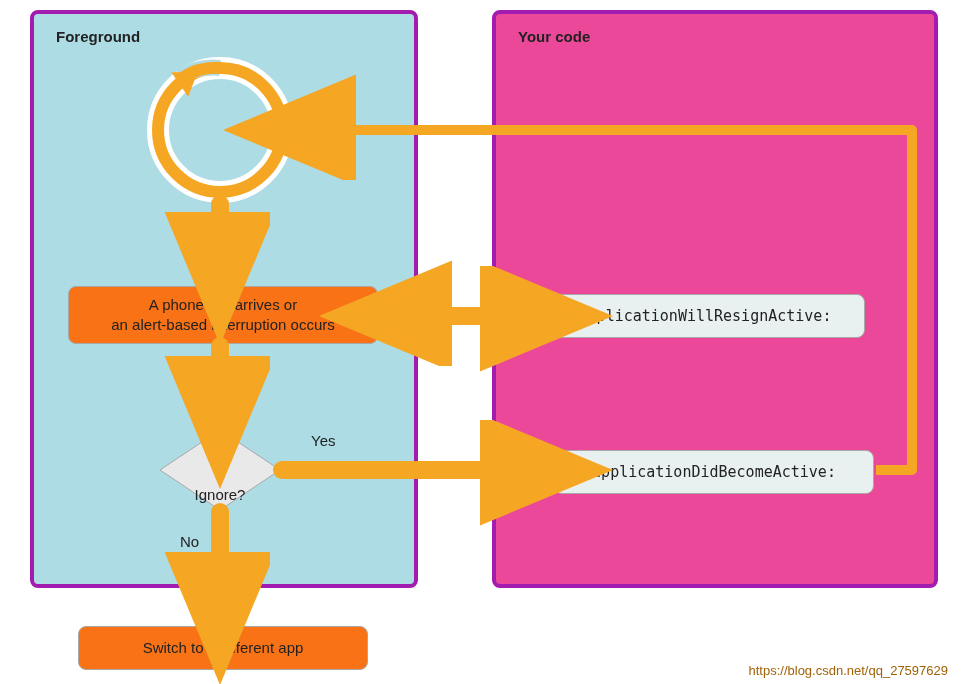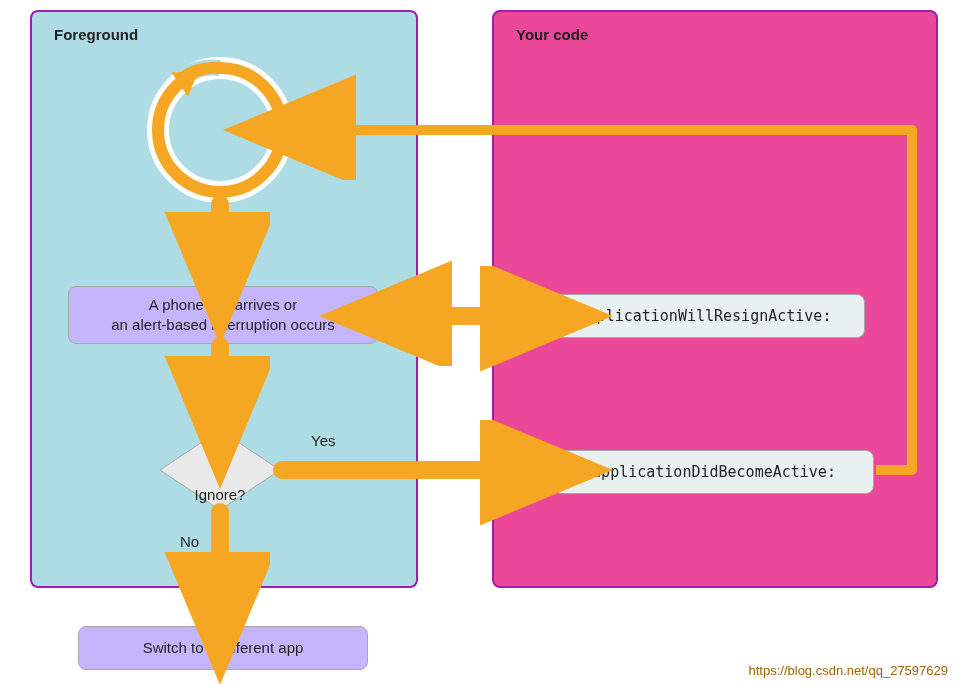--- a/index.html
+++ b/index.html
@@ -5,21 +5,21 @@
     * { margin: 0; padding: 0; box-sizing: border-box; }
     body {
       width: 964px;
       height: 684px;
       font-family: -apple-system, BlinkMacSystemFont, "Helvetica Neue", Arial, sans-serif;
       background: #ffffff;
       position: relative;
     }
     .panel {
       position: absolute;
-      border: 2px solid #a21caf;
+      border: 4px solid #a21caf;
       border-radius: 8px;
       text-align: center;
     }
     .panel-fg {
       left: 30px;
       top: 10px;
       width: 388px;
       height: 578px;
       background: #addce5;
     }
@@ -61,21 +61,21 @@
       border-radius: 8px;
       display: flex;
       align-items: center;
       justify-content: center;
       text-align: center;
       font-size: 15px;
       color: #222;
       padding: 10px 14px;
       line-height: 1.35;
     }
-    .box-grey { background: #c4b5fd; }
+    .box-grey { background: #f97316; }
     .box-code {
       background: #e9f0f0;
       font-family: "Menlo", "Monaco", "Consolas", monospace;
       font-size: 15px;
     }
     .diamond {
       position: absolute;
       width: 120px;
       height: 80px;
       display:flex; align-items:center; justify-content:center;

